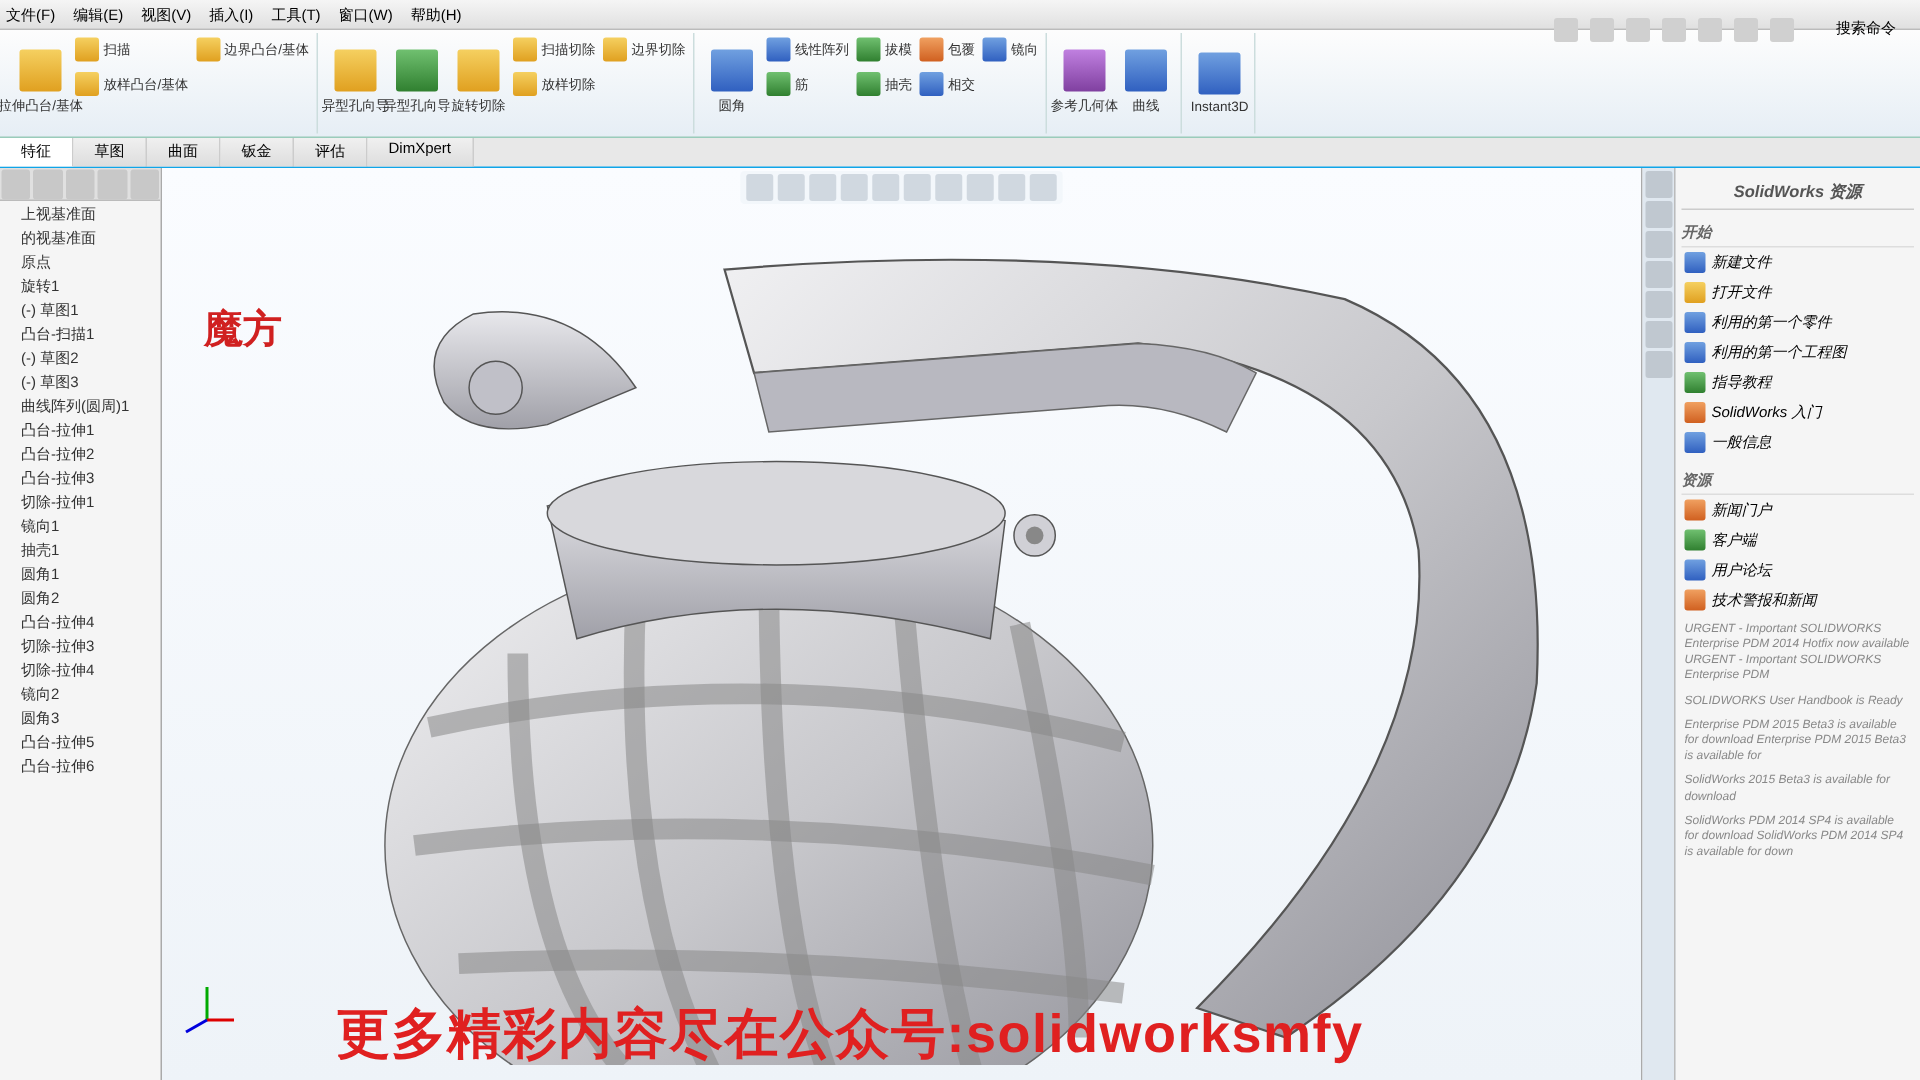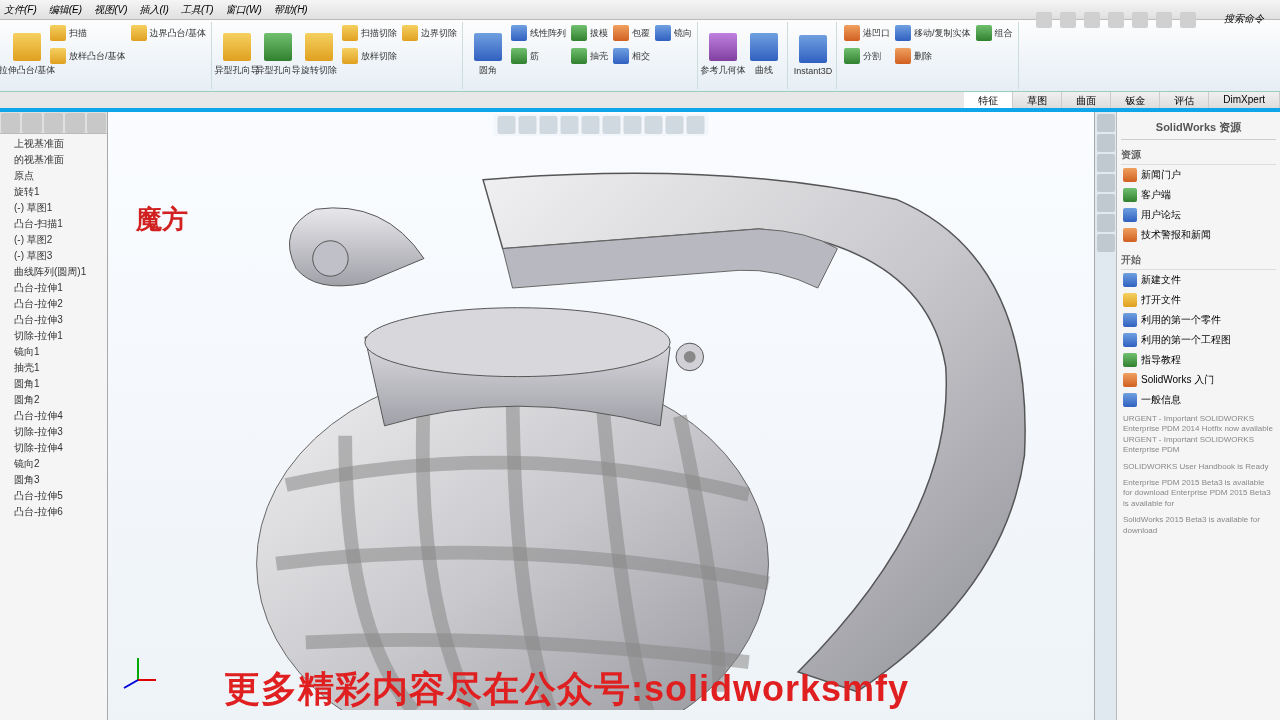--- a/index.html
+++ b/index.html
@@ -1,53 +1,53 @@
 <!DOCTYPE html>
 <html><head>
 <meta charset="utf-8">
 <style>
 * { margin: 0; padding: 0; box-sizing: border-box; font-family: "Microsoft YaHei", Arial, sans-serif; }
 body { width: 1280px; height: 720px; overflow: hidden; background: #e8e8e8; position: relative; }
 .menubar { height: 20px; background: linear-gradient(#f5f5f5,#e0e0e0); display: flex; align-items: center; padding: 0 4px; font-size: 10px; border-bottom: 1px solid #bbb; }
-.menubar span { margin-right: 12px; cursor: default; font-style: italic; }
+.menubar span { margin-right: 12px; cursor: default; }
 .menubar .tools { margin-left: auto; display: flex; gap: 8px; margin-top: 20px; }
 .menubar .tools i { width: 16px; height: 16px; background: #d0d0d0; border-radius: 2px; display: inline-block; }
 .ribbon { height: 72px; background: linear-gradient(#fdfdfd,#e6eef5); display: flex; padding: 2px 4px; gap: 2px; border-bottom: 1px solid #9cb; }
 .rgroup { display: flex; flex-direction: column; flex-wrap: wrap; gap: 1px; padding: 0 3px; border-right: 1px solid #cdd; }
 .rbtn { display: flex; align-items: center; gap: 3px; font-size: 9px; color: #333; height: 22px; padding: 0 2px; cursor: pointer; white-space: nowrap; }
 .rbtn .ic { width: 16px; height: 16px; border-radius: 2px; }
 .rbtn.big { flex-direction: column; height: 66px; width: 40px; justify-content: center; text-align: center; }
 .rbtn.big .ic { width: 28px; height: 28px; }
 .c-y { background: linear-gradient(#f5d060,#e0a020); }
 .c-g { background: linear-gradient(#70c070,#308030); }
 .c-b { background: linear-gradient(#70a0e0,#3060c0); }
 .c-o { background: linear-gradient(#f0a060,#d06020); }
 .c-p { background: linear-gradient(#c080e0,#8040a0); }
-.tabs { height: 20px; background: #e8e8e8; display: flex; border-bottom: 4px solid #0ea5e9; font-size: 10px; justify-content: flex-end; }
+.tabs { height: 20px; background: #e8e8e8; display: flex; border-bottom: 1px solid #0ea5e9; font-size: 10px; }
 .tab { padding: 2px 14px; border-right: 1px solid #ccc; background: linear-gradient(#f0f0f0,#ddd); cursor: pointer; }
 .tab.active { background: #fff; }
 .workspace { position: absolute; top: 112px; left: 0; right: 0; bottom: 0; display: flex; }
 .leftpanel { width: 108px; background: #f5f5f5; border-right: 1px solid #aaa; display: flex; flex-direction: column; font-size: 10px; overflow: hidden; }
 .leftpanel .lptabs { height: 22px; display: flex; background: #e0e0e0; border-bottom: 1px solid #bbb; }
 .lptabs i { width: 20px; height: 20px; margin: 1px; background: #c8c8c8; border-radius: 2px; }
 .tree { flex: 1; overflow: hidden; padding: 2px; }
 .tree div { padding: 1px 2px; white-space: nowrap; cursor: default; color: #333; line-height: 1.4; }
 .tree .ind1 { padding-left: 12px; }
 .viewport { flex: 1; background: linear-gradient(180deg,#fafcff 0%,#eef3f8 100%); position: relative; overflow: hidden; }
 .vtoolbar { position: absolute; top: 2px; left: 50%; transform: translateX(-50%); display: flex; gap: 3px; background: rgba(240,245,250,.7); padding: 2px 4px; border-radius: 3px; }
 .vtoolbar i { width: 18px; height: 18px; background: #d0d8e0; border-radius: 2px; }
 .model { position: absolute; top: 10px; left: 60px; right: 40px; bottom: 10px; }
 .model svg { width: 100%; height: 100%; }
 .triad { position: absolute; bottom: 30px; left: 10px; width: 40px; height: 40px; }
 .watermark { position: absolute; top: 90px; left: 28px; font-size: 26px; color: #d02020; font-weight: bold; }
 .footer-text { position: absolute; bottom: 6px; left: 116px; font-size: 36px; color: #e02020; font-weight: bold; letter-spacing: 1px; }
 .rightpanel { width: 186px; background: #f5f5f5; border-left: 1px solid #aaa; display: flex; font-size: 10px; }
 .rtabs { width: 22px; background: #e0e8f0; display: flex; flex-direction: column; gap: 2px; padding: 2px; border-right: 1px solid #bbb; }
 .rtabs i { width: 18px; height: 18px; background: #c0c8d0; border-radius: 2px; }
-.rcontent { flex: 1; padding: 4px; overflow: hidden; }
+.rcontent { flex: 1; padding: 4px; overflow: hidden; font-style: italic; }
 .rtitle { font-weight: bold; font-size: 11px; text-align: center; padding: 4px; color: #555; border-bottom: 1px solid #ccc; }
 .rsection { margin-top: 6px; }
 .rsection h4 { font-size: 10px; color: #666; border-bottom: 1px solid #ddd; padding: 2px 0; }
 .ritem { display: flex; align-items: center; gap: 4px; padding: 3px 2px; cursor: pointer; }
 .ritem .ri { width: 14px; height: 14px; border-radius: 2px; }
 .rnews { font-size: 8px; color: #888; line-height: 1.3; padding: 2px; margin-top: 2px; }
 </style>
 </head>
 <body>
 
@@ -157,42 +157,20 @@
       </div>
       <div class="rbtn big">
         <span class="ic c-b"></span>
         <span>曲线</span>
       </div>
     </div>
   <div class="rgroup" id="rg5">
       <div class="rbtn big">
         <span class="ic c-b"></span>
         <span>Instant3D</span>
-      </div>
-    </div>
-  <div class="rgroup" id="rg6">
-      <div class="rbtn">
-        <span class="ic c-o"></span>
-        <span>港凹口</span>
-      </div>
-      <div class="rbtn">
-        <span class="ic c-g"></span>
-        <span>分割</span>
-      </div>
-      <div class="rbtn">
-        <span class="ic c-b"></span>
-        <span>移动/复制实体</span>
-      </div>
-      <div class="rbtn">
-        <span class="ic c-o"></span>
-        <span>删除</span>
-      </div>
-      <div class="rbtn">
-        <span class="ic c-g"></span>
-        <span>组合</span>
       </div>
     </div>
 </div>
 
 <div class="tabs">
   <div class="tab active">特征</div>
   <div class="tab">草图</div>
   <div class="tab">曲面</div>
   <div class="tab">钣金</div>
   <div class="tab">评估</div>
@@ -297,74 +275,75 @@
       <i></i>
       <i></i>
       <i></i>
       <i></i>
       <i></i>
       <i></i>
     </div>
     <div class="rcontent">
       <div class="rtitle">SolidWorks 资源</div>
       <div class="rsection">
+        <h4>开始</h4>
+        <div id="rsec1">
+            <div class="ritem">
+              <span class="ri c-b"></span>
+              <span>新建文件</span>
+            </div>
+            <div class="ritem">
+              <span class="ri c-y"></span>
+              <span>打开文件</span>
+            </div>
+            <div class="ritem">
+              <span class="ri c-b"></span>
+              <span>利用的第一个零件</span>
+            </div>
+            <div class="ritem">
+              <span class="ri c-b"></span>
+              <span>利用的第一个工程图</span>
+            </div>
+            <div class="ritem">
+              <span class="ri c-g"></span>
+              <span>指导教程</span>
+            </div>
+            <div class="ritem">
+              <span class="ri c-o"></span>
+              <span>SolidWorks 入门</span>
+            </div>
+            <div class="ritem">
+              <span class="ri c-b"></span>
+              <span>一般信息</span>
+            </div>
+          </div>
+      </div>
+      <div class="rsection">
         <h4>资源</h4>
         <div id="rsec2">
             <div class="ritem">
               <span class="ri c-o"></span>
               <span>新闻门户</span>
             </div>
             <div class="ritem">
               <span class="ri c-g"></span>
               <span>客户端</span>
             </div>
             <div class="ritem">
               <span class="ri c-b"></span>
               <span>用户论坛</span>
             </div>
             <div class="ritem">
               <span class="ri c-o"></span>
               <span>技术警报和新闻</span>
-            </div>
-          </div>
-      </div>
-      <div class="rsection">
-        <h4>开始</h4>
-        <div id="rsec1">
-            <div class="ritem">
-              <span class="ri c-b"></span>
-              <span>新建文件</span>
-            </div>
-            <div class="ritem">
-              <span class="ri c-y"></span>
-              <span>打开文件</span>
-            </div>
-            <div class="ritem">
-              <span class="ri c-b"></span>
-              <span>利用的第一个零件</span>
-            </div>
-            <div class="ritem">
-              <span class="ri c-b"></span>
-              <span>利用的第一个工程图</span>
-            </div>
-            <div class="ritem">
-              <span class="ri c-g"></span>
-              <span>指导教程</span>
-            </div>
-            <div class="ritem">
-              <span class="ri c-o"></span>
-              <span>SolidWorks 入门</span>
-            </div>
-            <div class="ritem">
-              <span class="ri c-b"></span>
-              <span>一般信息</span>
             </div>
           </div>
       </div>
       <div id="rnews">
           <div class="rnews">URGENT - Important SOLIDWORKS Enterprise PDM 2014 Hotfix now available URGENT - Important SOLIDWORKS Enterprise PDM</div>
           <div class="rnews">SOLIDWORKS User Handbook is Ready</div>
           <div class="rnews">Enterprise PDM 2015 Beta3 is available for download Enterprise PDM 2015 Beta3 is available for</div>
           <div class="rnews">SolidWorks 2015 Beta3 is available for download</div>
+          <div class="rnews">SolidWorks PDM 2014 SP4 is available for download SolidWorks PDM 2014 SP4 is available for down</div>
         </div>
     </div>
   </div>
 </div>
 
 </body></html>

